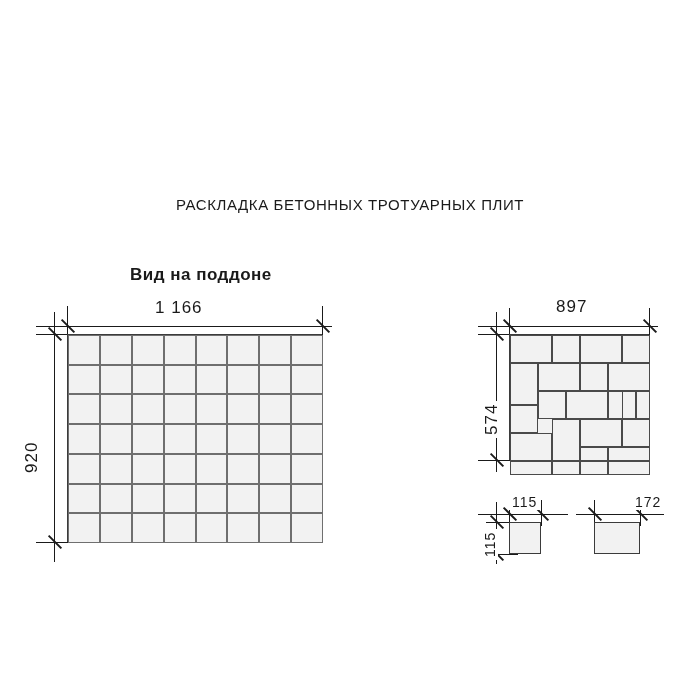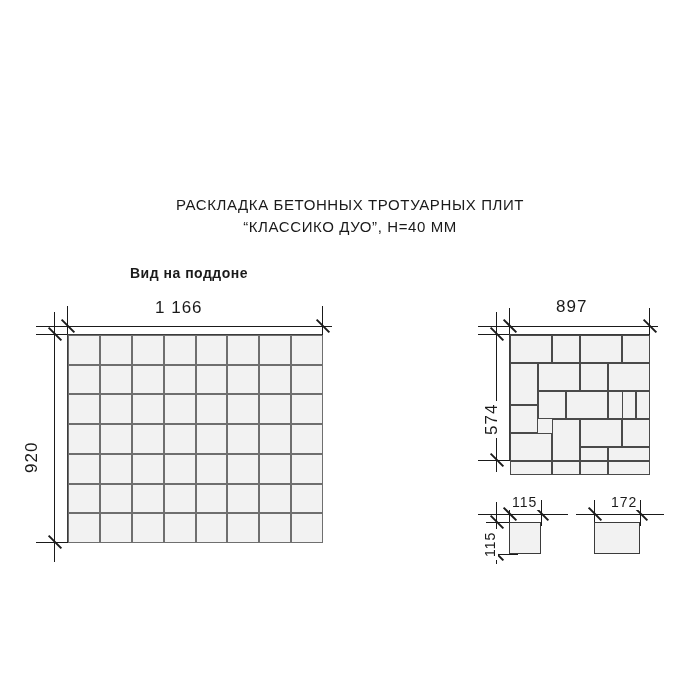--- a/index.html
+++ b/index.html
@@ -31,21 +31,21 @@
     text-align: center;
     font-size: 15px;
     letter-spacing: 0.6px;
     line-height: 22px;
     color: #1a1a1a;
   }
   .main-title .l2 { display: block; }
 
   .sub-title {
     position: absolute;
-    font-size: 14px;
+    font-size: 17px;
     font-weight: bold;
     letter-spacing: 0.5px;
     color: #1a1a1a;
     white-space: nowrap;
   }
   #title-pallet { left: 130px; top: 217px; }
   #title-mosaic { left: 487px; top: 217px; }
   .ext-line {
     position: absolute;
     background: #1a1a1a;
@@ -101,21 +101,20 @@
     background: #f2f2f2;
   }
 </style>
 </head>
 <body>
 
 <div class="stage">
 
   <div class="main-title">
     <span>РАСКЛАДКА БЕТОННЫХ ТРОТУАРНЫХ ПЛИТ</span>
-    <span class="l2">“КЛАССИКО ДУО”, H=40 ММ</span>
   </div>
 
   <div class="sub-title" id="title-pallet">Вид на поддоне</div>
 
   <div class="ext-line" style="left:36px; top:278px; width:296px; height:1.4px;"></div>
   <div class="ext-line" style="left:54px; top:264px; width:1.4px; height:250px;"></div>
 
   <div class="ext-line" style="left:67px; top:258px; width:1.2px; height:40px;"></div>
   <div class="ext-line" style="left:322px; top:258px; width:1.2px; height:40px;"></div>
   <div class="ext-line" style="left:36px; top:286px; width:42px; height:1.2px;"></div>
@@ -248,17 +247,17 @@
 
   <div class="single-tile" style="left:509px; top:474px; width:32px; height:32px;"></div>
 
   <div class="ext-line" style="left:576px; top:466px; width:88px; height:1.4px;"></div>
   <div class="ext-line" style="left:594px; top:452px; width:1.2px; height:26px;"></div>
   <div class="ext-line" style="left:640px; top:452px; width:1.2px; height:26px;"></div>
 
   <div class="tick" style="left:586px; top:465px;"></div>
   <div class="tick" style="left:632px; top:465px;"></div>
 
-  <div class="dim-text small" style="left:608px; top:446px;">172</div>
+  <div class="dim-text small" style="left:632px; top:446px;">172</div>
 
   <div class="single-tile" style="left:594px; top:474px; width:46px; height:32px;"></div>
 
 </div>
 
 </body></html>

